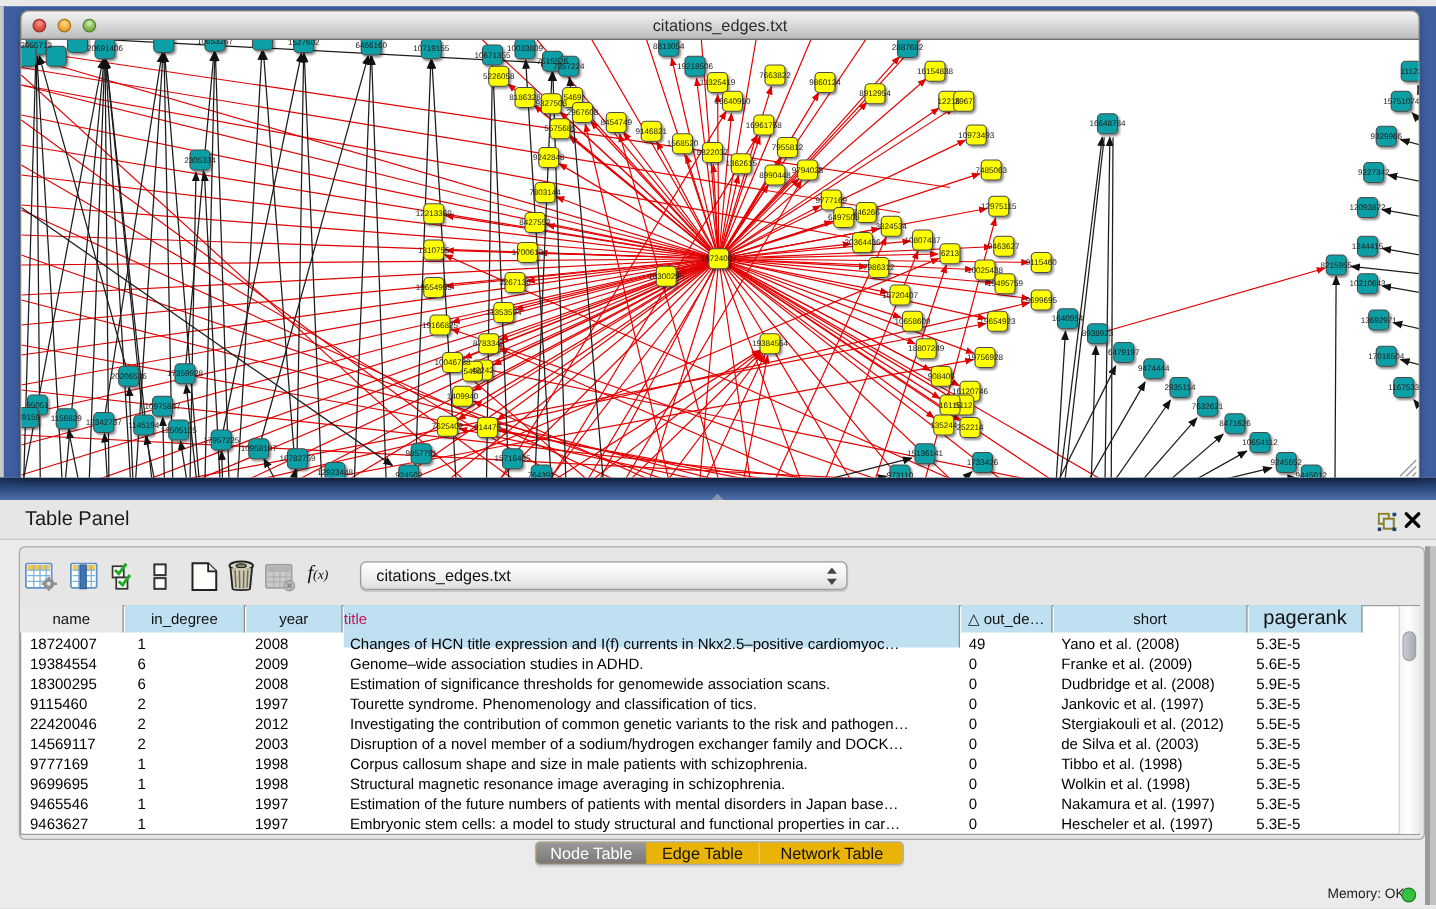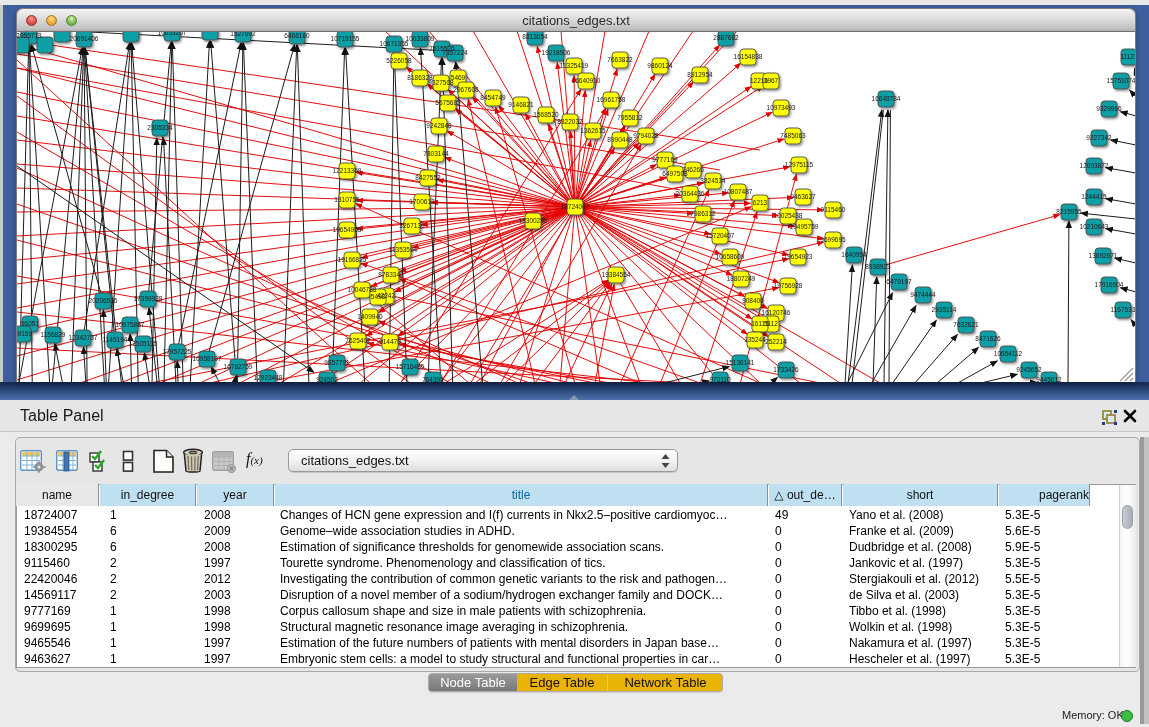--- a/index.html
+++ b/index.html
@@ -611,31 +611,31 @@
   <svg class="abs" style="left:372px;top:4px" width="9" height="14" xmlns="http://www.w3.org/2000/svg">
     <path d="M4.5,0 L8.5,5 L0.5,5 z" fill="#444"></path>
       <path d="M4.5,14 L8.5,9 L0.5,9 z" fill="#444"></path>
   </svg>
 </div>
 
 <div class="abs" style="left:16px;top:484px;width:1120px;height:184px;background:#fff;border:1px solid #9a9a9a;border-radius:0"></div>
 <div style="position:absolute;left:16px;top:484px;width:83px;height:22px;background:#e8e8e8;border-right:1px solid #8f8f8f;text-align:center;line-height:22px;font-size:12px;color:#111">name</div>
 <div style="position:absolute;left:100px;top:484px;width:96px;height:22px;background:#bfe0f0;border-right:1px solid #8f8f8f;text-align:center;line-height:22px;font-size:12px;color:#111">in_degree</div>
 <div style="position:absolute;left:197px;top:484px;width:77px;height:22px;background:#bfe0f0;border-right:1px solid #8f8f8f;text-align:center;line-height:22px;font-size:12px;color:#111">year</div>
-<div style="position:absolute;left:275px;top:484px;width:493px;height:22px;background:#bfe0f0;border-right:1px solid #8f8f8f;text-align:center;line-height:22px;font-size:12px;color:#0369a1">title</div>
+<div style="position:absolute;left:275px;top:484px;width:493px;height:34px;background:#bfe0f0;border-right:1px solid #8f8f8f;text-align:left;line-height:22px;font-size:12px;color:#be185d">title</div>
 <div style="position:absolute;left:769px;top:484px;width:73px;height:22px;background:#bfe0f0;border-right:1px solid #8f8f8f;text-align:center;line-height:22px;font-size:12px;color:#111">△ out_de…</div>
 <div style="position:absolute;left:843px;top:484px;width:155px;height:22px;background:#bfe0f0;border-right:1px solid #8f8f8f;text-align:center;line-height:22px;font-size:12px;color:#111">short</div>
-<div style="position:absolute;left:999px;top:484px;width:91px;height:22px;background:#bfe0f0;border-right:1px solid #8f8f8f;text-align:right;line-height:22px;font-size:12px;color:#111">pagerank</div>
+<div style="position:absolute;left:999px;top:484px;width:91px;height:22px;background:#bfe0f0;border-right:1px solid #8f8f8f;text-align:center;line-height:22px;font-size:16px;color:#111">pagerank</div>
 <div class="abs" style="left:0;top:0;width:1149px;height:727px;pointer-events:none"></div>
 <div style="position:absolute;left:0;top:0;font-size:12px;color:#000">
 <div style="position:absolute;left:0;top:507px;width:1100px;height:16px;line-height:16px">
       <span style="position:absolute;left:24px;width:300px;white-space:nowrap;overflow:hidden">18724007</span>
       <span style="position:absolute;left:110px;width:300px;white-space:nowrap;overflow:hidden">1</span>
       <span style="position:absolute;left:204px;width:300px;white-space:nowrap;overflow:hidden">2008</span>
-      <span style="position:absolute;left:280px;width:740px;white-space:nowrap;overflow:hidden">Changes of HCN gene expression and I(f) currents in Nkx2.5–positive cardiomyoc…</span>
+      <span style="position:absolute;left:280px;width:740px;white-space:nowrap;overflow:hidden">Changes of HCN title expression and I(f) currents in Nkx2.5–positive cardiomyoc…</span>
       <span style="position:absolute;left:775px;width:300px;white-space:nowrap;overflow:hidden">49</span>
       <span style="position:absolute;left:849px;width:300px;white-space:nowrap;overflow:hidden">Yano et al. (2008)</span>
       <span style="position:absolute;left:1005px;width:300px;white-space:nowrap;overflow:hidden">5.3E-5</span>
     </div>
 <div style="position:absolute;left:0;top:523px;width:1100px;height:16px;line-height:16px">
       <span style="position:absolute;left:24px;width:300px;white-space:nowrap;overflow:hidden">19384554</span>
       <span style="position:absolute;left:110px;width:300px;white-space:nowrap;overflow:hidden">6</span>
       <span style="position:absolute;left:204px;width:300px;white-space:nowrap;overflow:hidden">2009</span>
       <span style="position:absolute;left:280px;width:740px;white-space:nowrap;overflow:hidden">Genome–wide association studies in ADHD.</span>
       <span style="position:absolute;left:775px;width:300px;white-space:nowrap;overflow:hidden">0</span>

